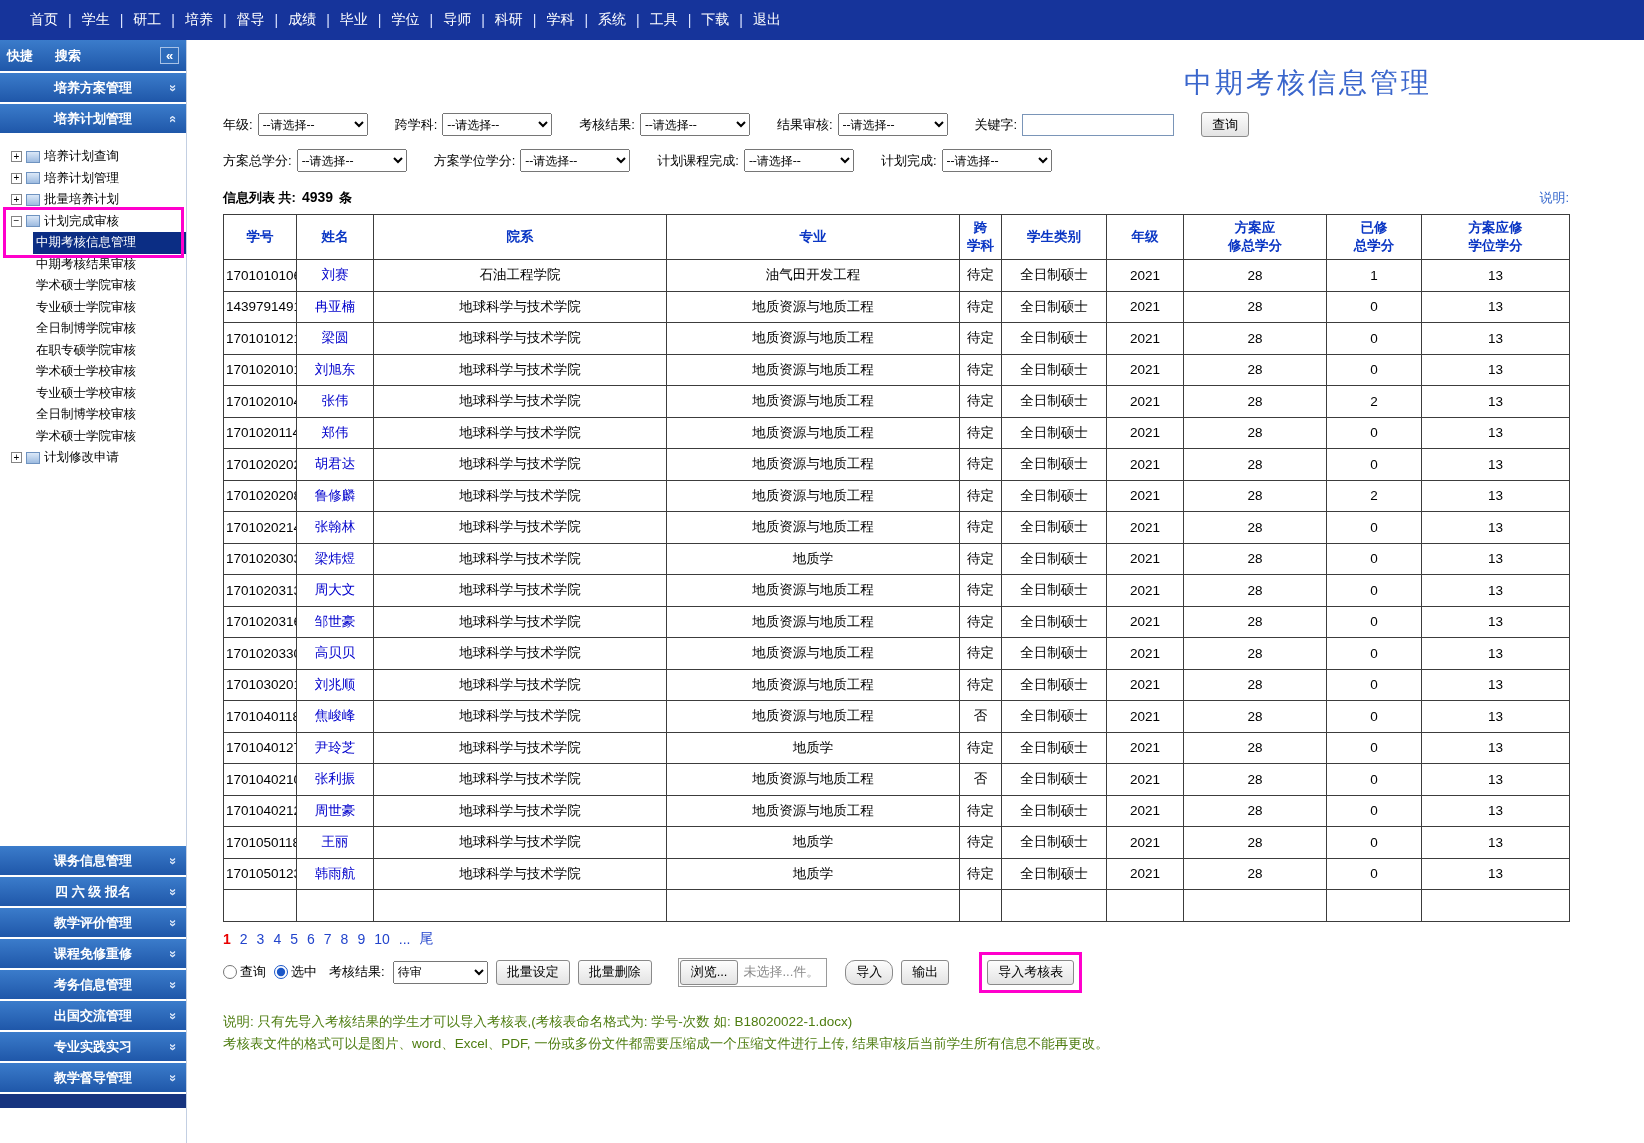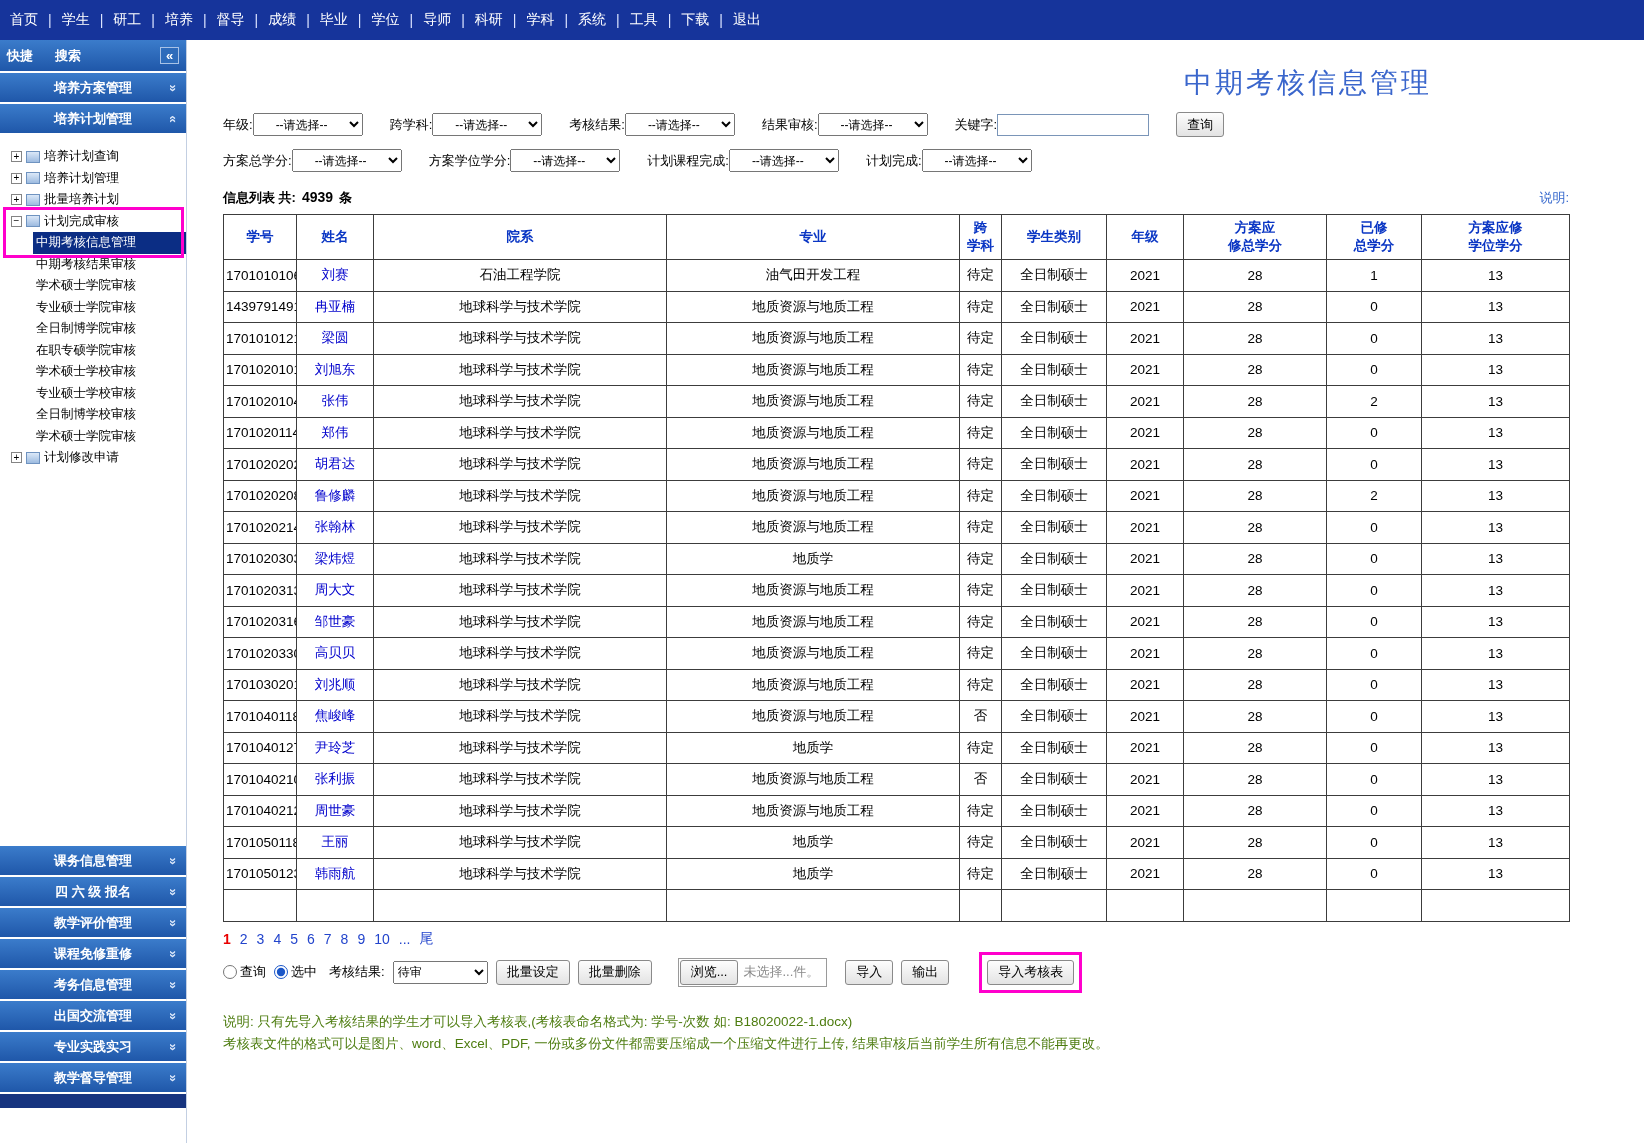--- a/index.html
+++ b/index.html
@@ -1,21 +1,21 @@
 <!DOCTYPE html>
 <html><head>
 <meta charset="utf-8">
 <style>
   *{box-sizing:border-box;margin:0;padding:0;}
   html,body{width:1644px;height:1143px;}
   body{position:relative;font-family:"Liberation Sans","DejaVu Sans",sans-serif;font-size:12px;background:#fff;overflow:hidden;}
 
   
   .topnav{position:absolute;top:0;left:0;width:1644px;height:40px;background:#16349b;color:#fff;
-    display:flex;align-items:center;padding-left:10px;gap:10px;font-size:14px;}
+    display:flex;align-items:center;padding-left:30px;gap:10px;font-size:14px;}
   .nav-item{color:#fff;text-decoration:none;cursor:pointer;white-space:nowrap;}
   .nav-sep{color:#dbe3ff;}
 
   
   .sidebar{position:absolute;top:40px;left:0;width:187px;bottom:0;background:#fff;border-right:1px solid #c3cfe2;}
   .side-quick{height:31px;background:linear-gradient(#3b7ccb,#1f57a9);display:flex;align-items:center;
     color:#fff;font-weight:bold;font-size:13px;padding:0 7px;gap:22px;}
   .quick-label{cursor:pointer;}
   .collapse-btn{margin-left:auto;width:19px;height:17px;border:1px solid #a8c2e6;background:#2e6cbb;color:#fff;
     display:flex;align-items:center;justify-content:center;font-size:13px;line-height:1;cursor:pointer;}
@@ -34,22 +34,22 @@
   .tree-child.selected{background:#0b2d84;color:#fff;}
   #side-bottom{position:absolute;top:804px;left:0;right:0;}
 
   
   .main{position:absolute;top:40px;left:188px;right:0;bottom:0;background:#fff;}
   .page-title{margin-top:24px;text-align:right;padding-right:212px;height:36px;
     font-family:"DejaVu Serif","Liberation Serif",serif;font-size:28px;color:#3a66cc;letter-spacing:3px;}
   .content{margin-left:35px;width:1346px;}
   .filter-row{display:flex;align-items:center;margin-top:12px;font-size:13px;}
   .fwrap{display:flex;align-items:center;}
-  .fgroup{display:flex;align-items:center;margin-right:27px;}
-  .fselect{width:110px;height:23px;font-size:12px;font-family:Liberation Sans, sans-serif;text-align:center;}
+  .fgroup{display:flex;align-items:center;gap:5px;margin-right:27px;}
+  .fselect{width:110px;height:23px;font-size:12px;font-family:Liberation Serif, serif;}
   .finput{width:152px;height:22px;border:1px solid #7a95b8;font-family:inherit;padding:0 3px;}
   .btn{height:25px;padding:0 10px;font-size:13px;background:linear-gradient(#fdfdfd,#e3e3e3);
     border:1px solid #8a8a8a;border-radius:3px;cursor:pointer;font-family:inherit;white-space:nowrap;}
   .list-info-row{display:flex;justify-content:space-between;align-items:flex-end;margin-top:17px;font-size:13px;}
   .list-info{font-weight:bold;color:#000;display:flex;gap:6px;align-items:baseline;}
   .count{font-size:14px;}
   .note-link{color:#3366cc;cursor:pointer;text-decoration:none;}
 
   table{border-collapse:collapse;width:1346px;margin-top:7px;table-layout:fixed;}
   th,td{border:1px solid #3c3c3c;text-align:center;overflow:hidden;white-space:nowrap;padding:0 2px;}
@@ -62,21 +62,21 @@
   .pg-link{color:#2244cc;cursor:pointer;text-decoration:none;}
   .pg-ellipsis{color:#2244cc;}
 
   .controls{margin-top:10px;display:flex;align-items:center;gap:8px;font-size:13px;}
   .radio-group{display:flex;align-items:center;gap:3px;cursor:pointer;}
   input[type=radio]{accent-color:#1a56c8;width:14px;height:14px;}
   .ctl-label{margin-left:4px;}
   .ctl-select{width:95px;height:23px;font-size:12px;font-family:inherit;}
   .file-box{display:flex;align-items:center;border:1px solid #9a9a9a;padding:1px;gap:5px;margin-left:18px;background:#fff;}
   .file-text{color:#8a8a8a;padding-right:6px;}
-  .gap-btn{margin-left:10px;}
+  .gap-btn{margin-left:10px;border-radius:10px;}
   .import-form-btn{margin-left:30px;}
 
   .notes{margin-top:24px;color:#4d7c0f;font-size:13.5px;line-height:22px;}
 
   .annotation{position:absolute;border:3px solid #ff00cc;pointer-events:none;z-index:50;background:transparent;}
 </style>
 </head>
 <body>
 
 <div class="topnav" id="topnav">

